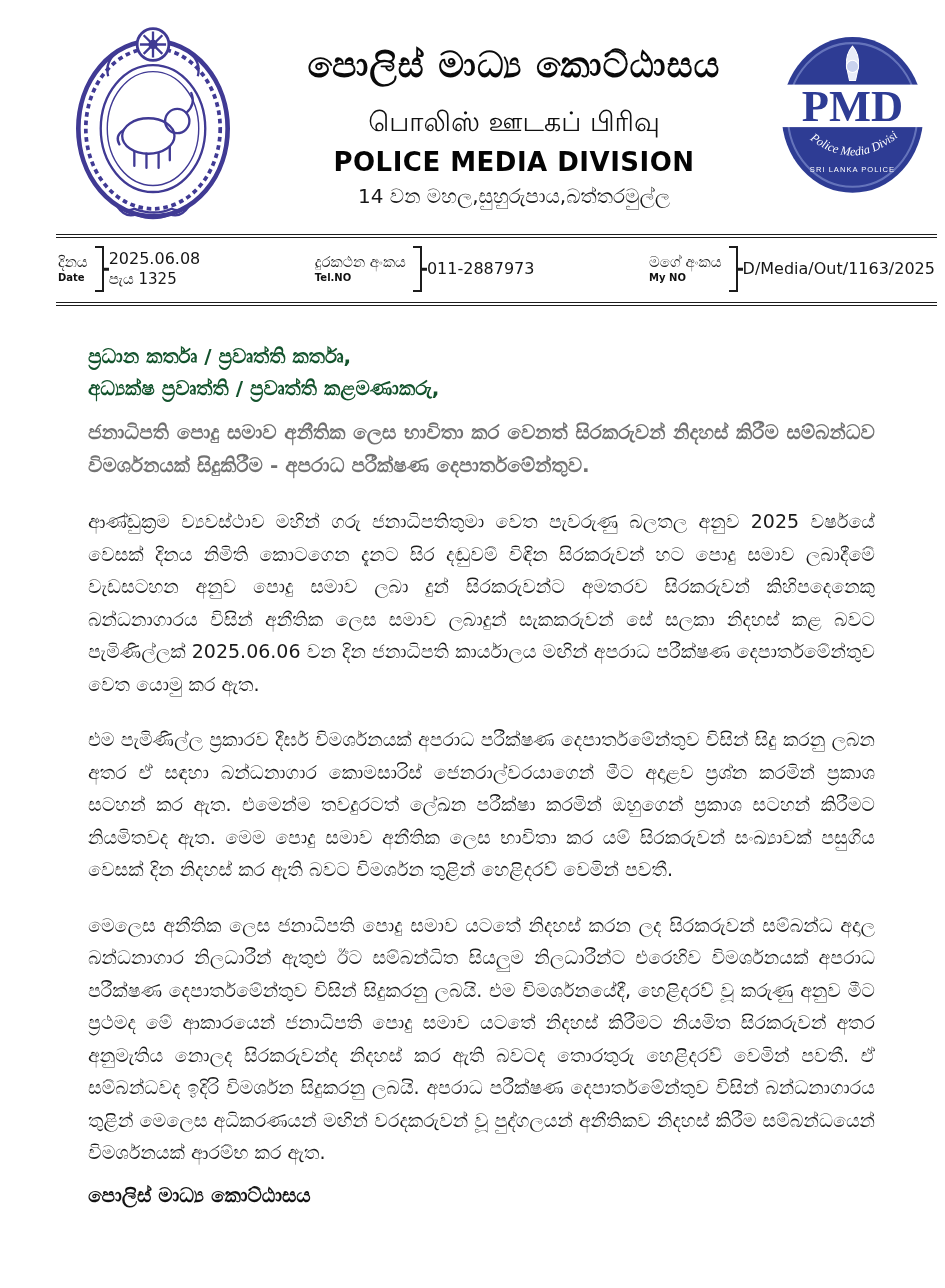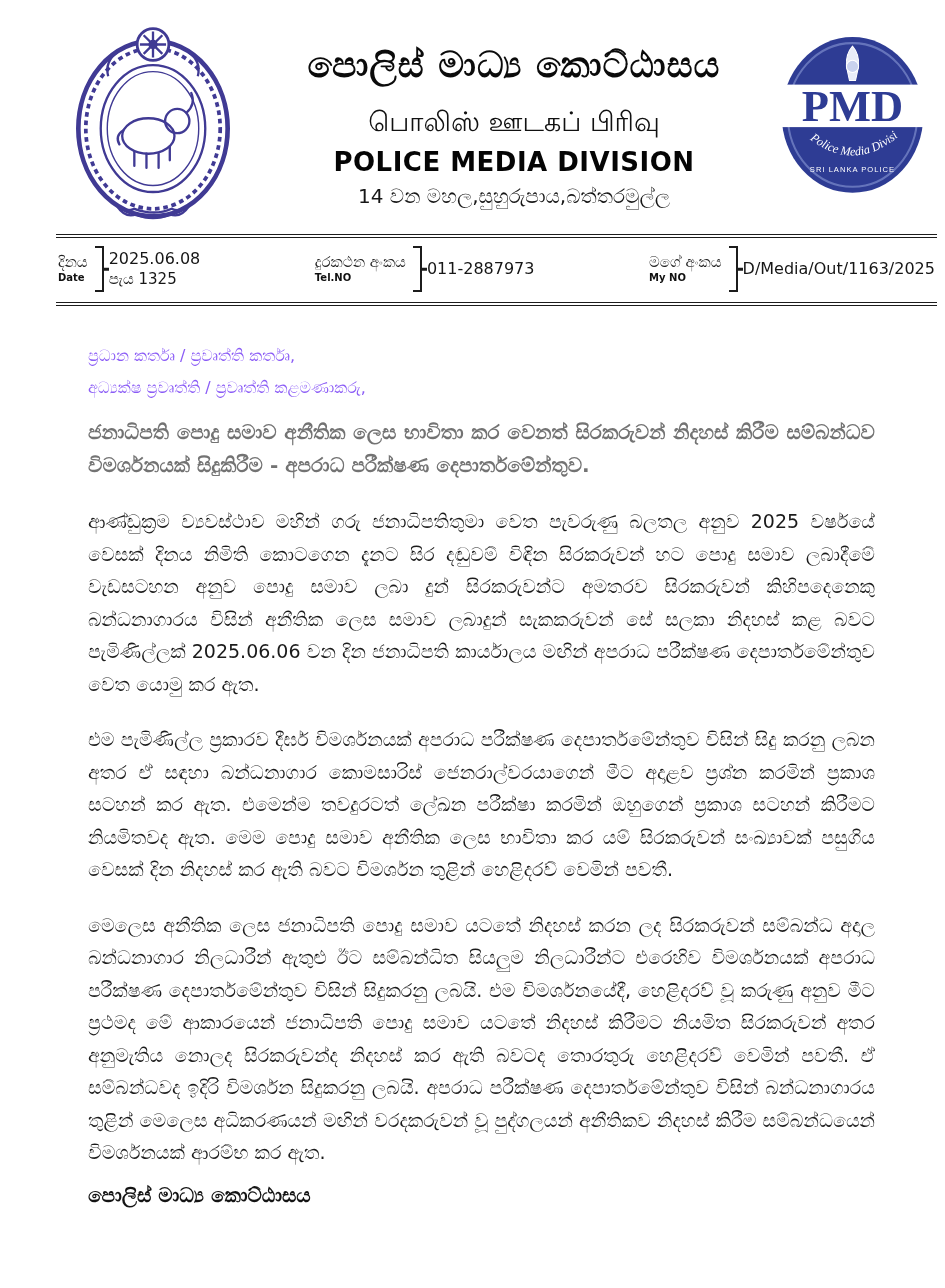--- a/index.html
+++ b/index.html
@@ -70,21 +70,21 @@
     top: 50%; left: 100%;
     width: 7px; height: 2.5px;
     background: #1c1c1c;
     transform: translateY(-50%);
   }
   .cvalue { font-size: 16px; color: #161616; line-height: 1.3; padding-left: 3px; }
   .cvalue .v2 { display: block; font-size: 15px; }
 
   
   .body-block { margin: 34px 70px 0 88px; }
-  .recipients { font-size: 16px; font-weight: normal; line-height: 32px; color: #8b5cf6; }
+  .recipients { font-size: 20px; font-weight: bold; line-height: 32px; color: #14532d; }
   .subject {
     margin-top: 12px;
     font-size: 20px; font-weight: bold;
     line-height: 33px;
     text-align: justify;
   }
   .para {
     margin-top: 23px;
     font-size: 19px;
     line-height: 32.5px;

